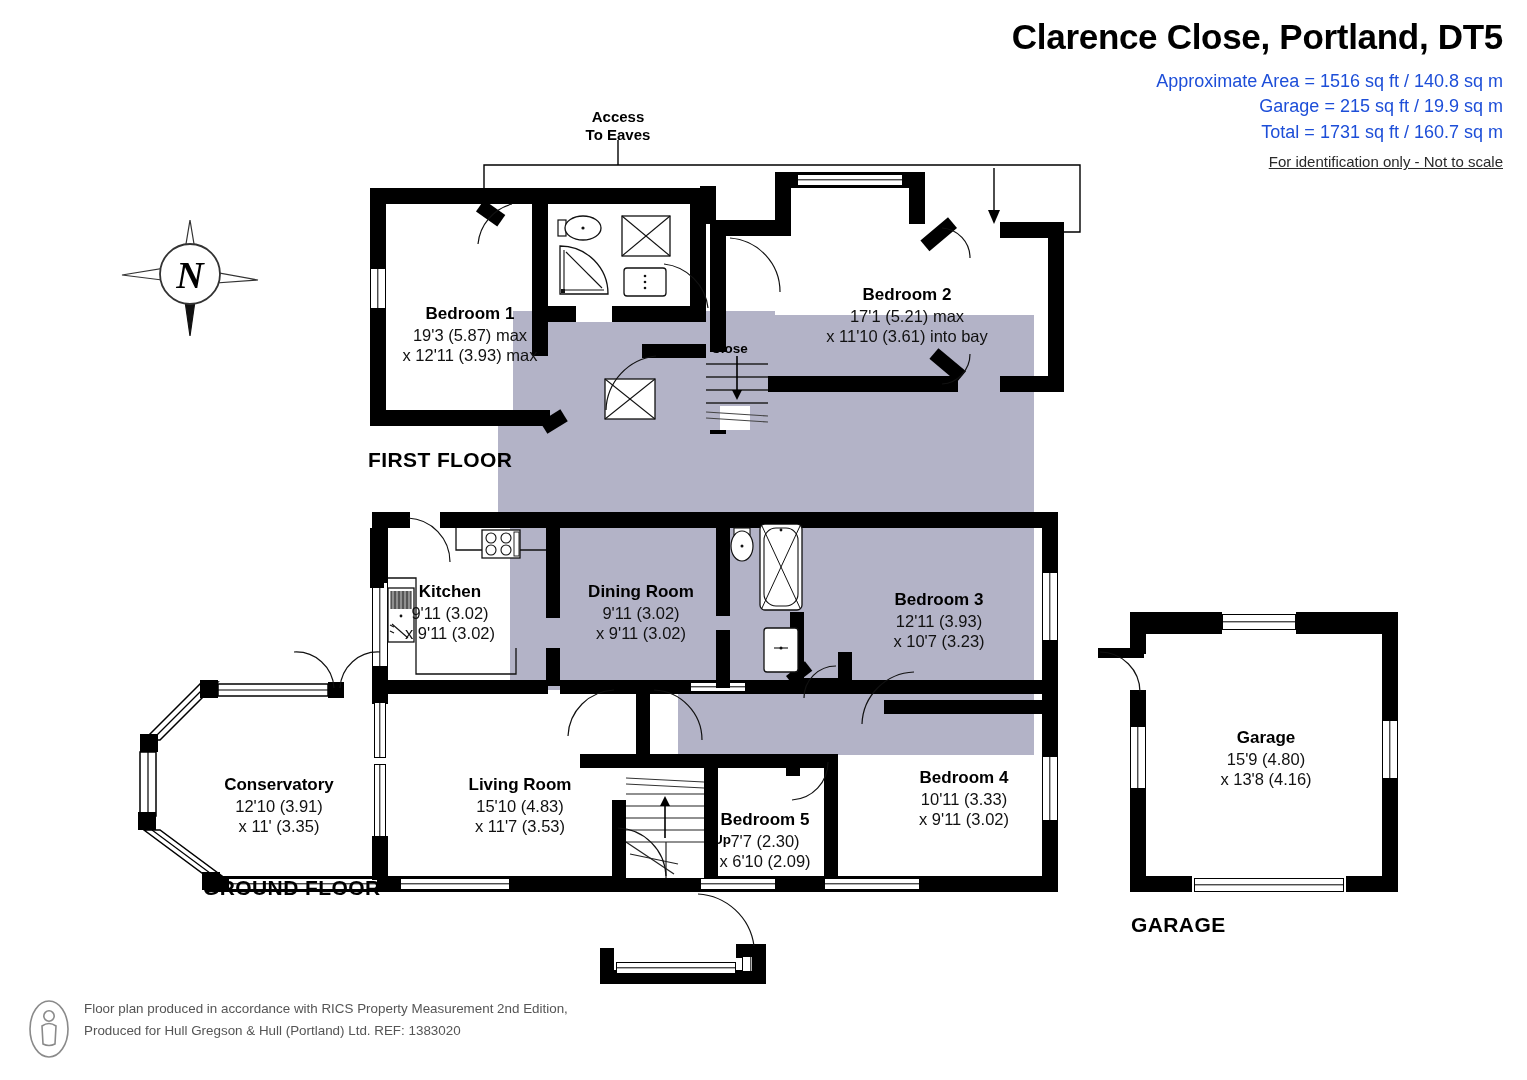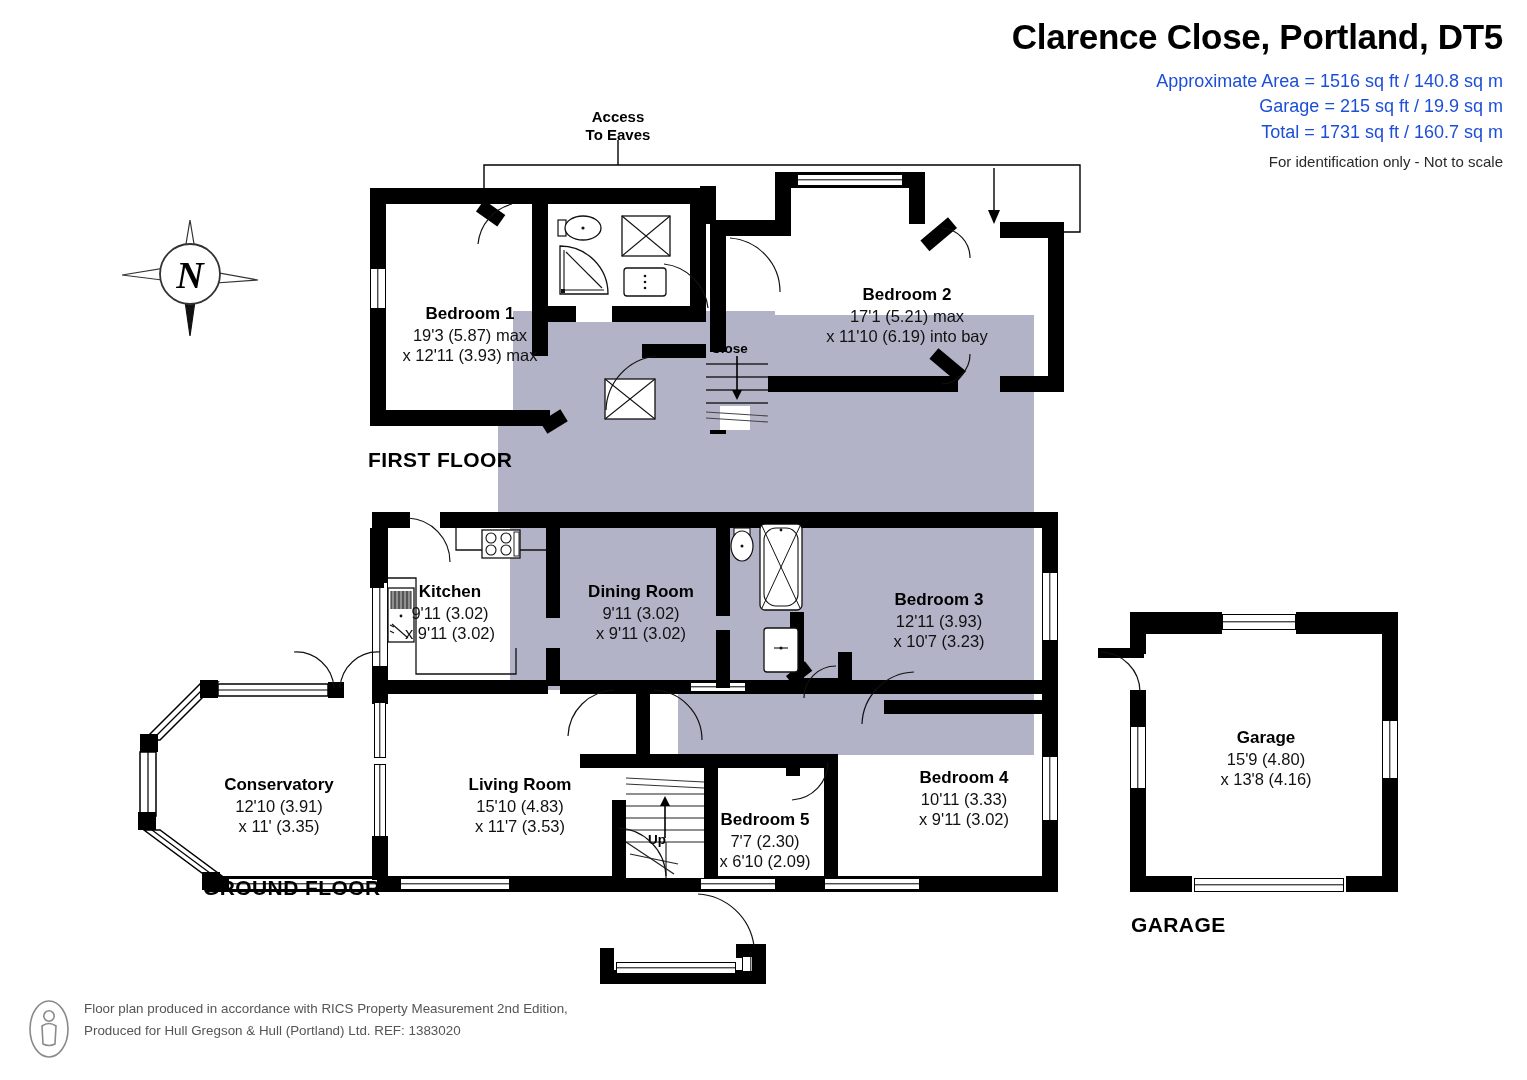--- a/index.html
+++ b/index.html
@@ -38,20 +38,21 @@
     font-size: 18px;
     line-height: 1.42;
     color: #1d4ed8;
     text-align: right;
   }
   #areas { margin-top: 12px; }
   #disclaimer {
     font-size: 15px;
     color: #2a2a2a;
     margin-top: 8px;
+    text-decoration: underline;
   }
 
   
   .wall {
     position: absolute;
     background: #000000;
   }
   .win {                    
     position: absolute;
     background: #ffffff;
@@ -364,21 +365,21 @@
     </div>
 
     <div class="label" style="left:375px;top:304px;width:190px;">
       <span class="rname">Bedroom 1</span>
       <span class="rdim">19'3 (5.87) max</span>
       <span class="rdim">x 12'11 (3.93) max</span>
     </div>
     <div class="label" style="left:800px;top:285px;width:214px;">
       <span class="rname">Bedroom 2</span>
       <span class="rdim">17'1 (5.21) max</span>
-      <span class="rdim">x 11'10 (6.19) into bay</span>
+      <span class="rdim">x 11'10 (3.61) into bay</span>
     </div>
 
     <div class="floor-title" style="left:368px;top:448px;">FIRST FLOOR</div>
   </div>
 
   <div>
 
     <div class="shade" style="left:498px;top:511px;width:536px;height:200px;"></div>
     <div class="shade" style="left:498px;top:711px;width:200px;height:50px;"></div>
     <div class="shade" style="left:698px;top:711px;width:336px;height:48px;"></div>
@@ -538,21 +539,21 @@
 
         <g stroke="#222" stroke-width="1.2" fill="none">
           <line x1="0" y1="74" x2="48" y2="106"></line>
           <line x1="4" y1="86" x2="52" y2="96"></line>
           <line x1="40" y1="74" x2="40" y2="110"></line>
         </g>
         <line x1="39" y1="70" x2="39" y2="34" stroke="#000" stroke-width="1.6"></line>
         <polygon points="39,28 34,38 44,38" fill="#000"></polygon>
       </svg>
     </div>
-    <div class="tiny-anno" style="left:648px;top:832px;text-align:right;">Up</div>
+    <div class="tiny-anno" style="left:713px;top:832px;text-align:right;">Up</div>
 
     <div class="ovl" style="left:404px;top:516px;width:52px;height:52px;">
       <svg width="52" height="52">
           <path d="M4 2 A44 44 0 0 1 46 46" fill="none" stroke="#111" stroke-width="1.2"></path>
         </svg>
     </div>
     <div class="ovl" style="left:290px;top:648px;width:50px;height:44px;">
       <svg width="50" height="44">
           <path d="M44 40 A38 38 0 0 0 4 4" fill="none" stroke="#111" stroke-width="1.2"></path>
         </svg>

